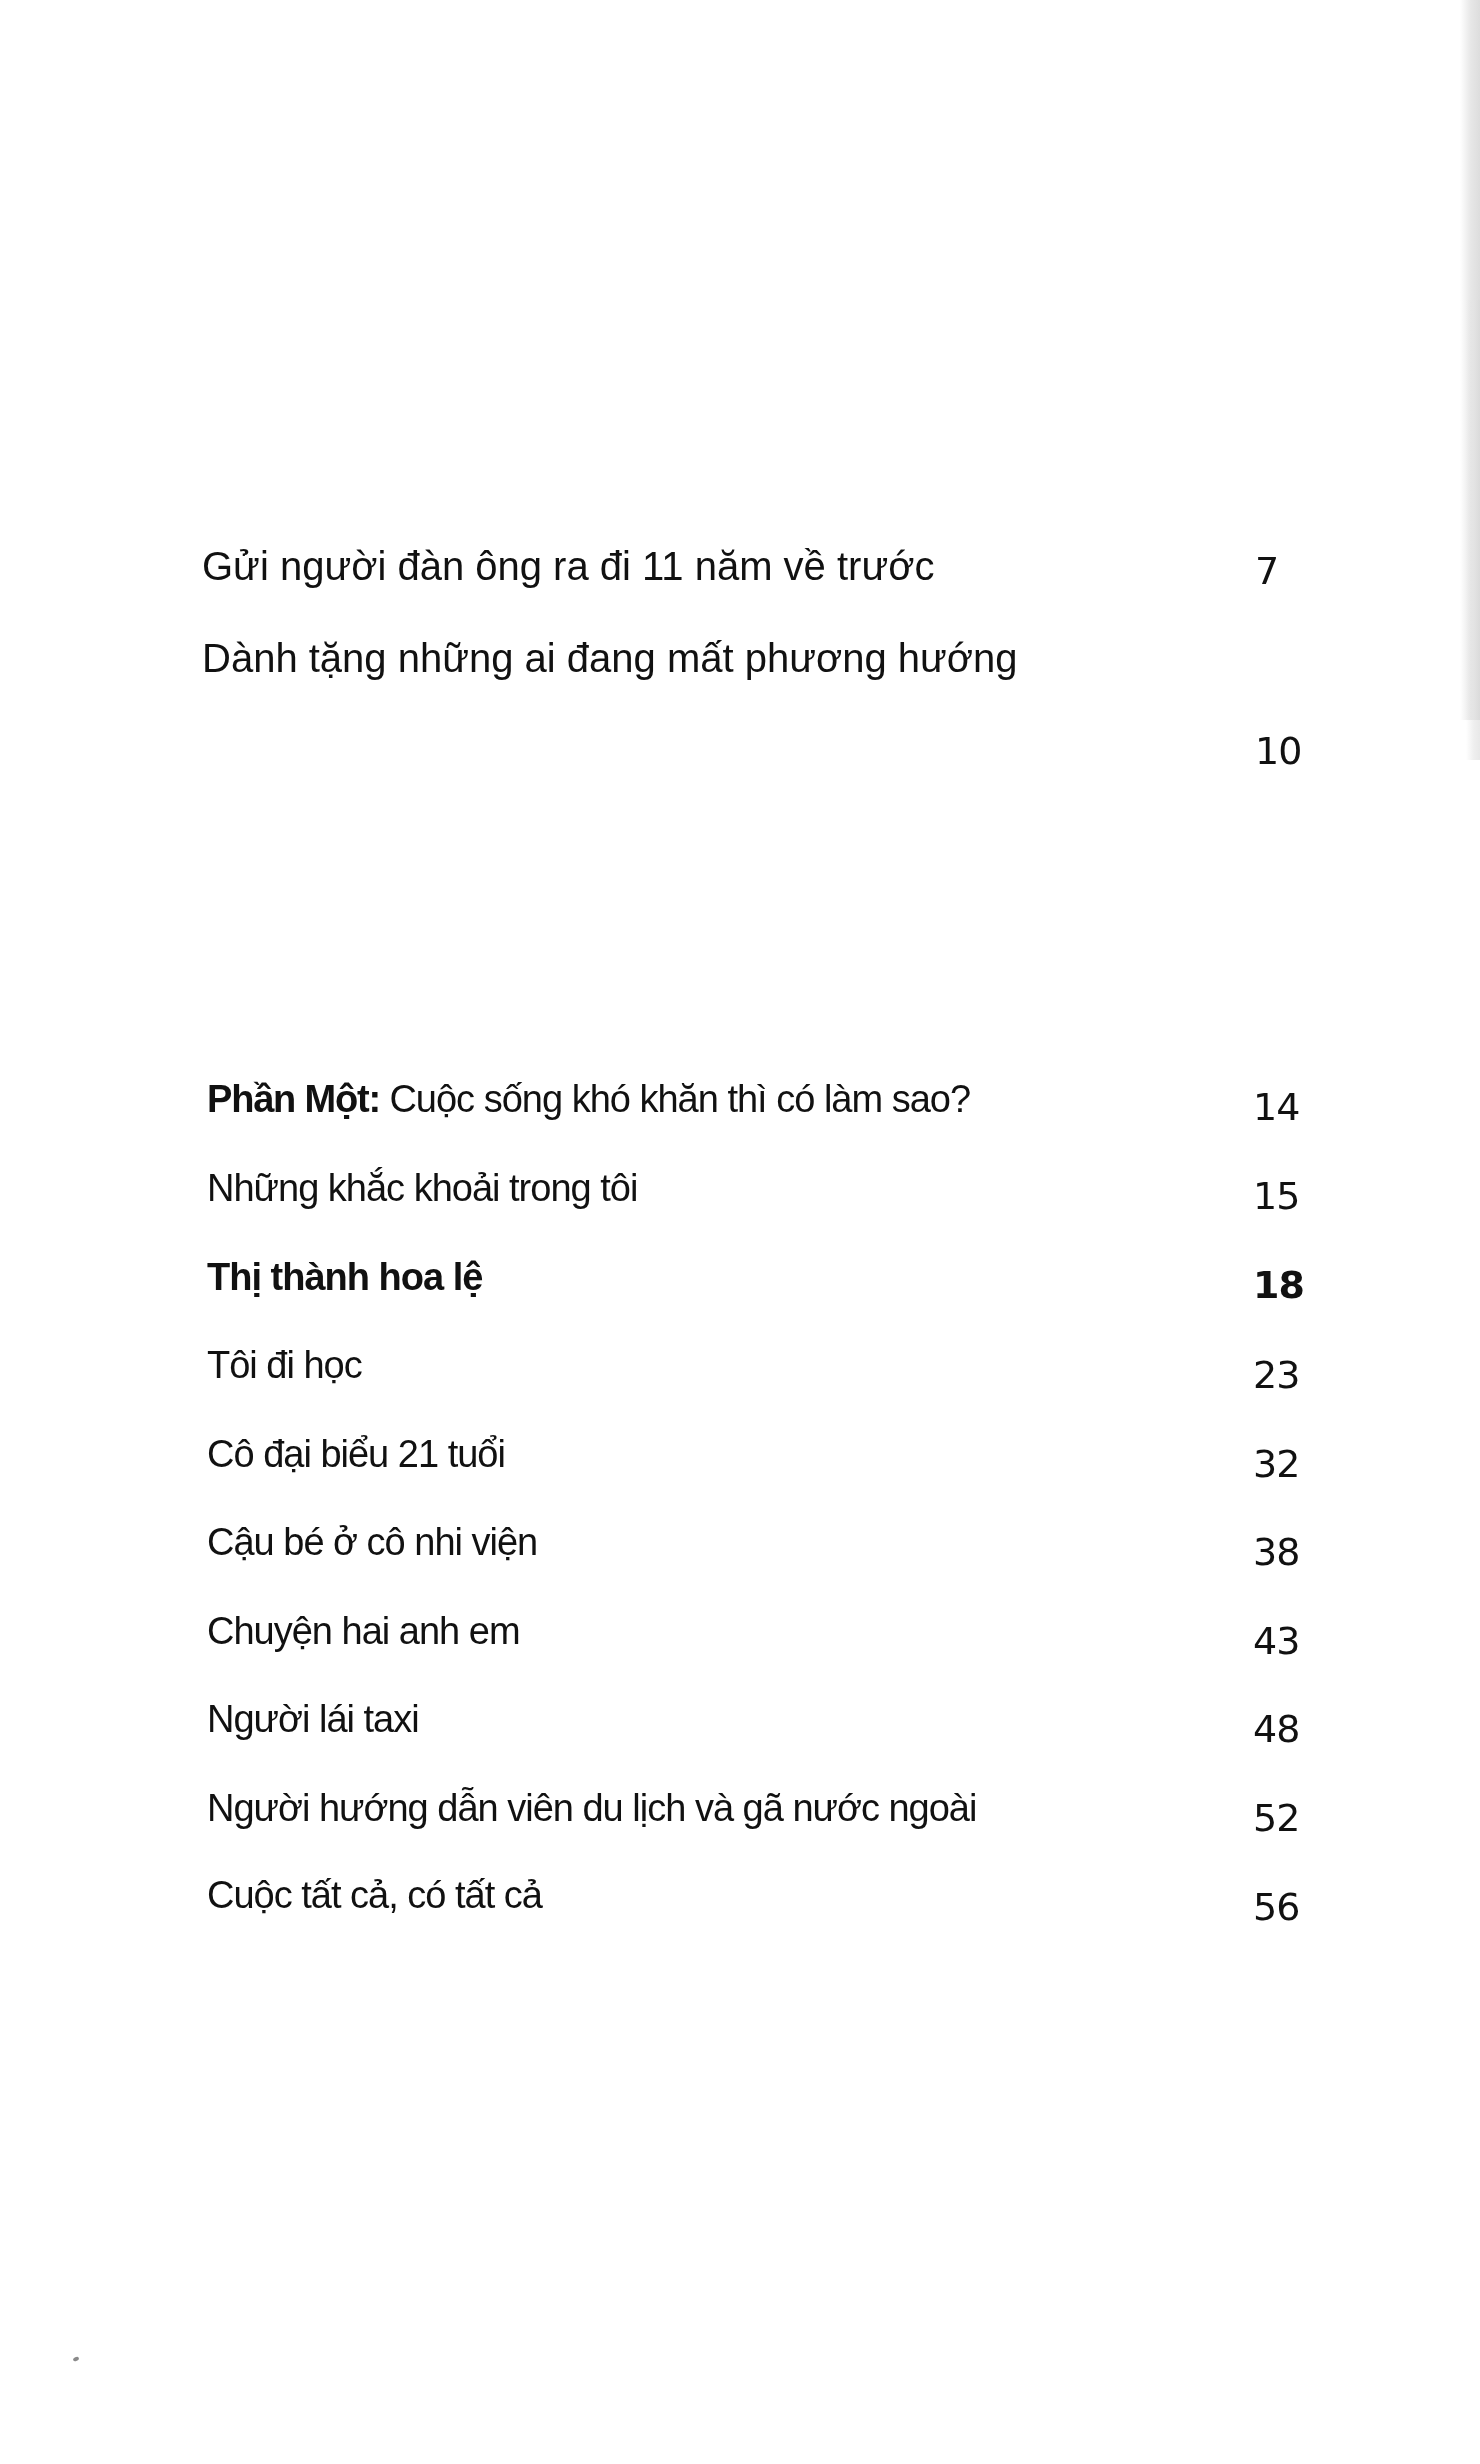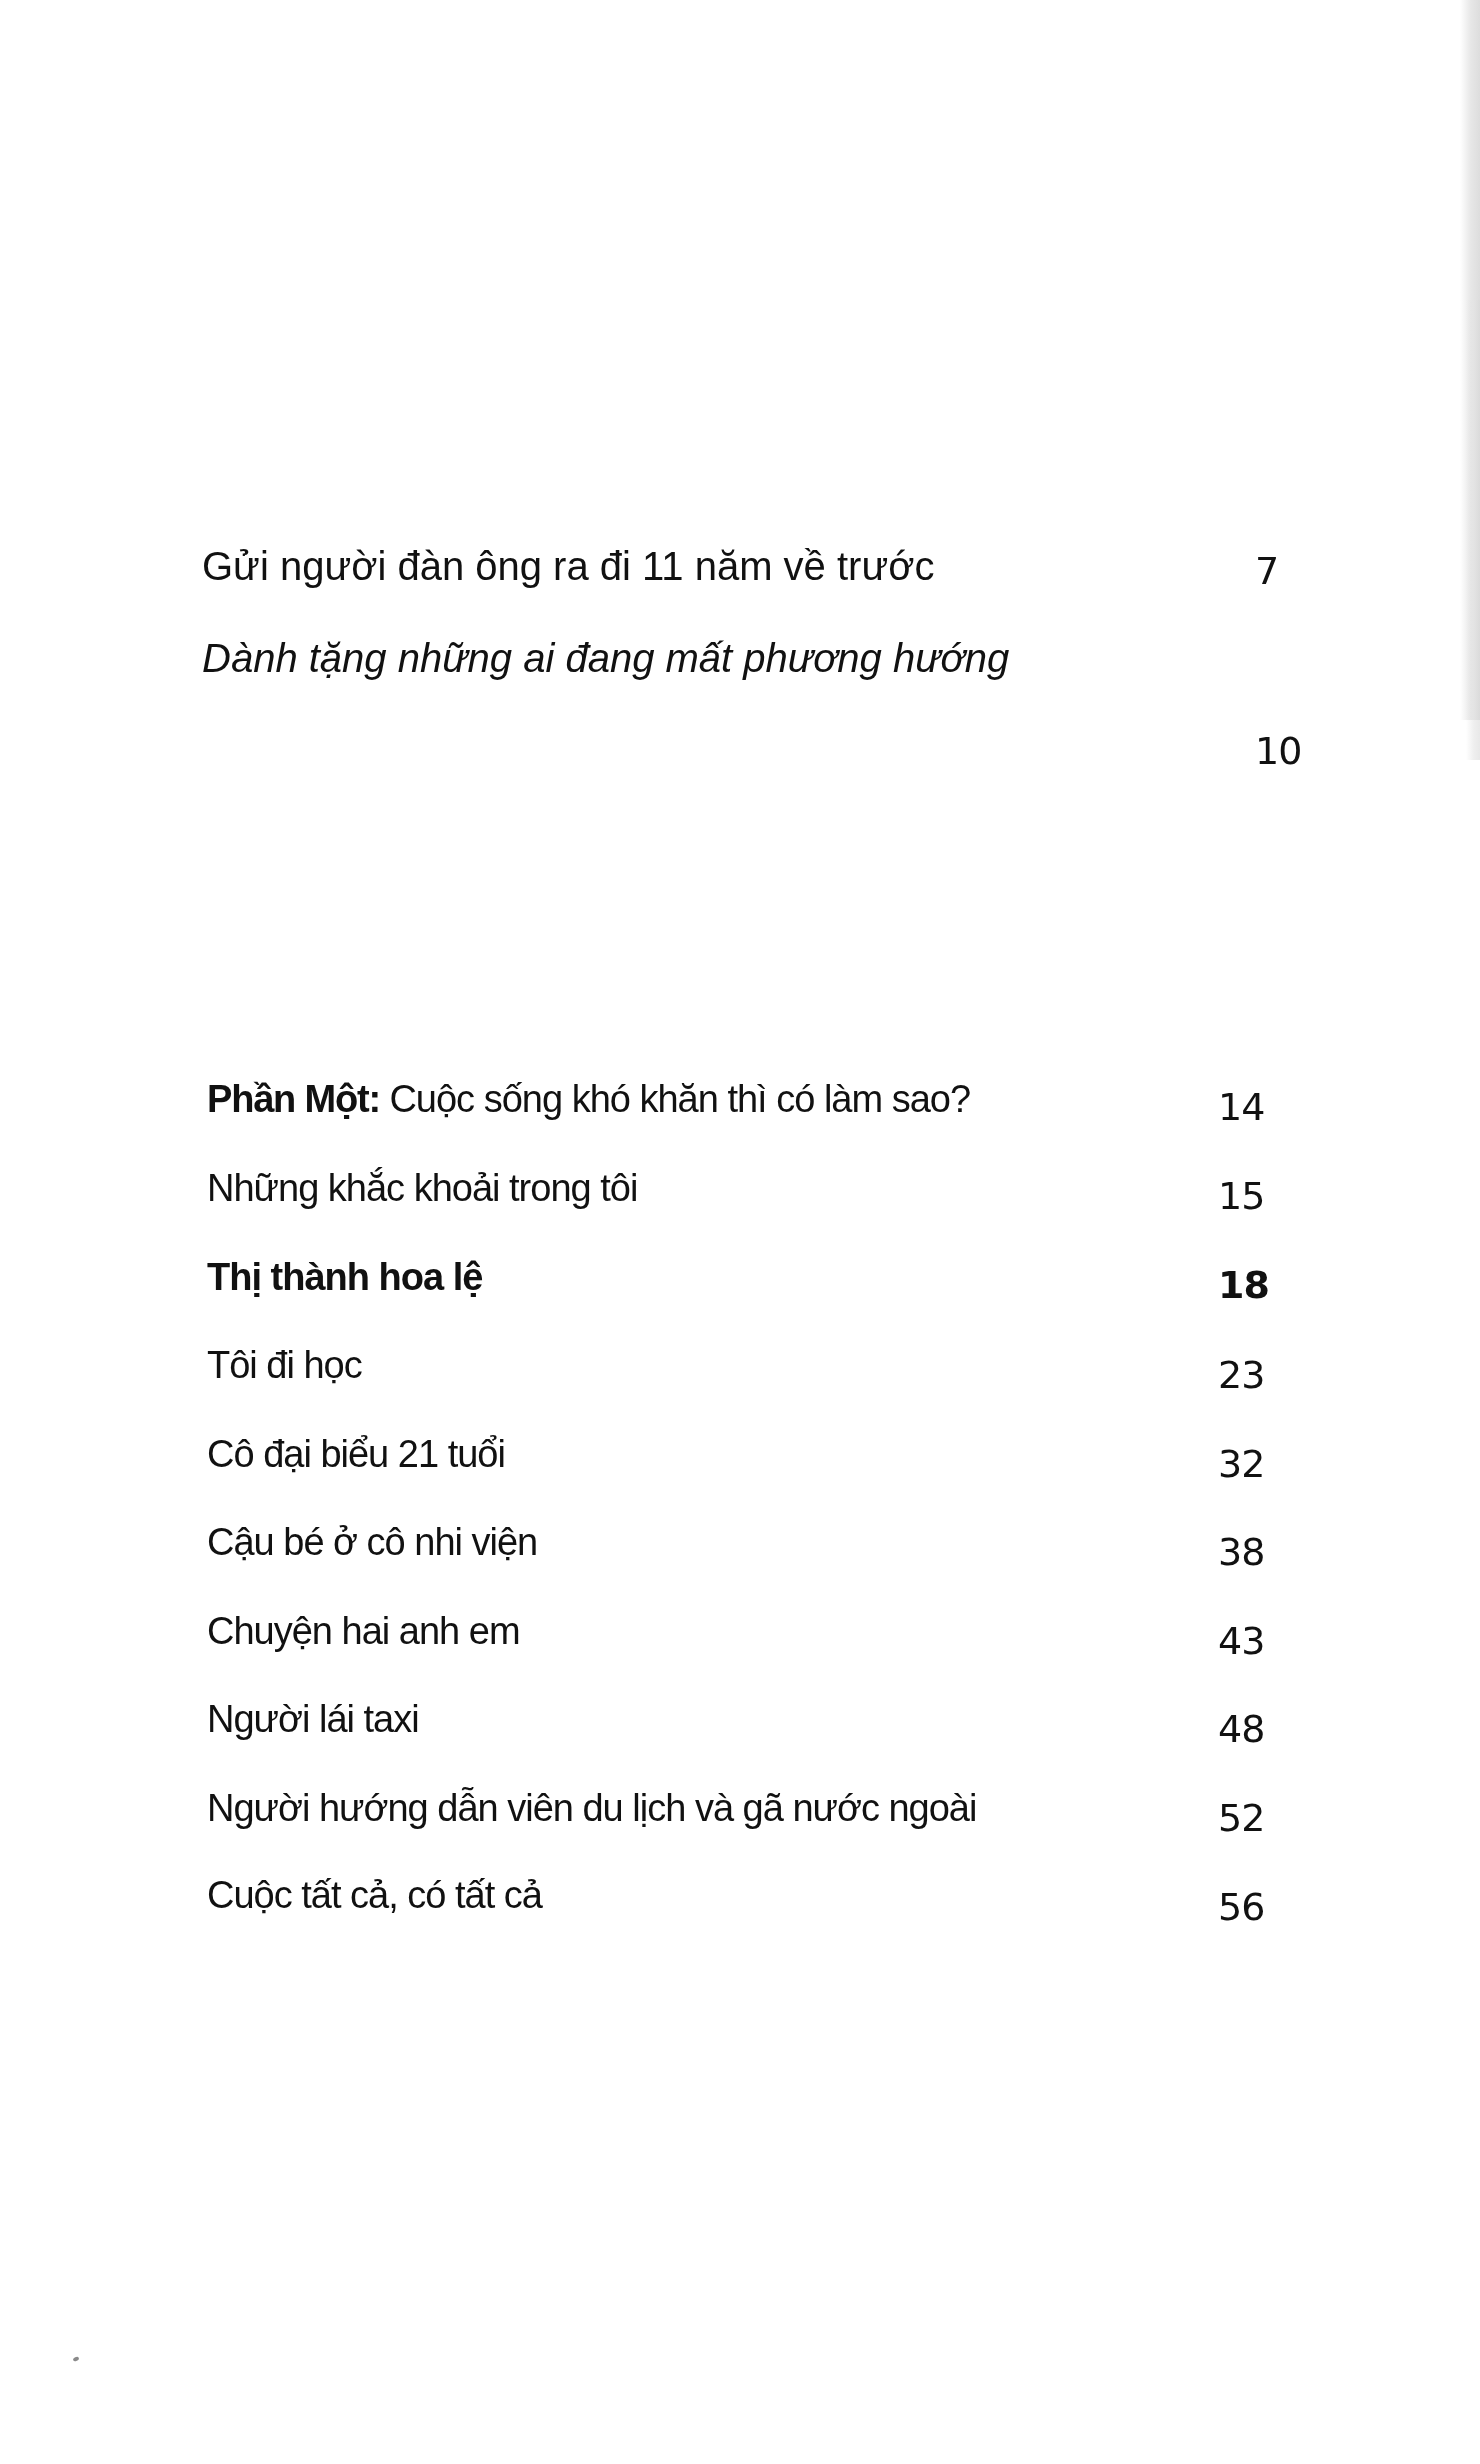--- a/index.html
+++ b/index.html
@@ -70,37 +70,37 @@
     }
     .toc-page {
       position: absolute;
       white-space: nowrap;
       font-family: "DejaVu Sans", sans-serif;
       font-size: 38px;
       line-height: 1;
       letter-spacing: -1px;
     }
     .toc-page.front { left: 1255px; }
-    .toc-page.part { left: 1218px; }
+    .toc-page.part { left: 1253px; }
   </style>
 </head>
 <body>
 
 <div class="page-edge"></div>
 <div class="page-edge lower"></div>
 <div class="speck"></div>
 
 <div>
 
   <div>
     <div class="toc-line" style="top:540px;">
       <span class="toc-title front" style="top:6px;">Gửi người đàn ông ra đi 11 năm về trước</span>
       <span class="toc-page front" style="top:12px;">7</span>
     </div>
-    <div class="toc-line" style="top:630px;font-style:italic;">
+    <div class="toc-line" style="top:630px;">
       <span class="toc-title front" style="top:8px;">Dành tặng những ai đang mất phương hướng</span>
     </div>
     <div class="toc-line" style="top:718px;">
       <span class="toc-page front" style="top:14px;">10</span>
     </div>
   </div>
 
   <div>
     <div class="toc-line" style="top:1076px;">
       <span class="toc-title part" style="top:4px;"><b>Phần Một:</b><span> Cuộc sống khó khăn thì có làm sao?</span></span>

